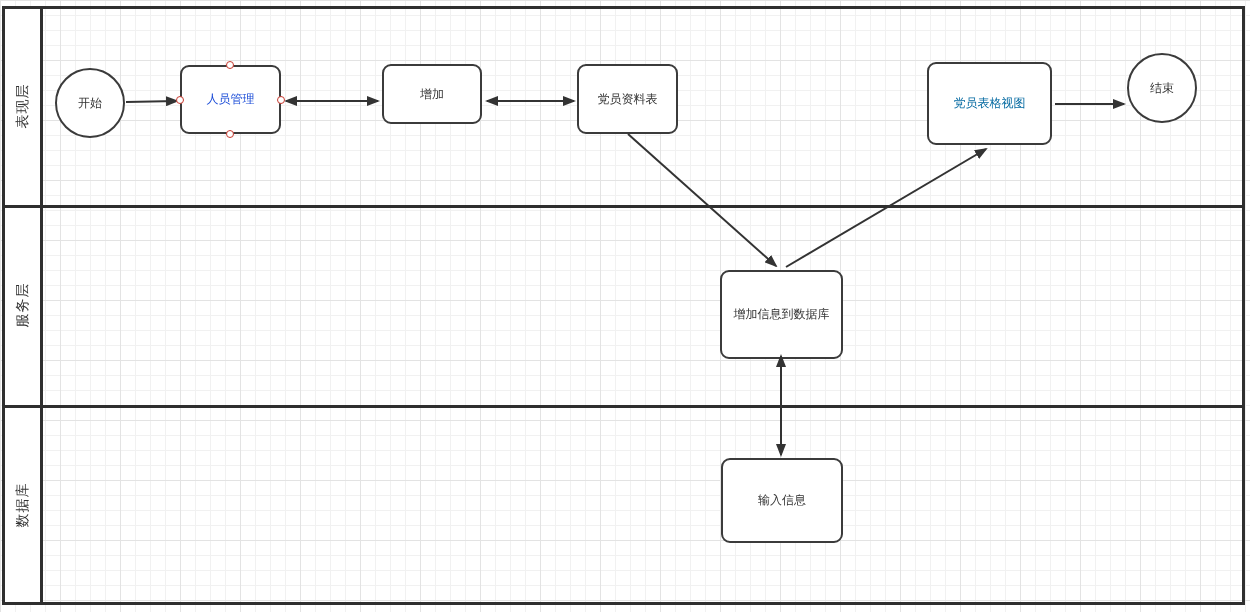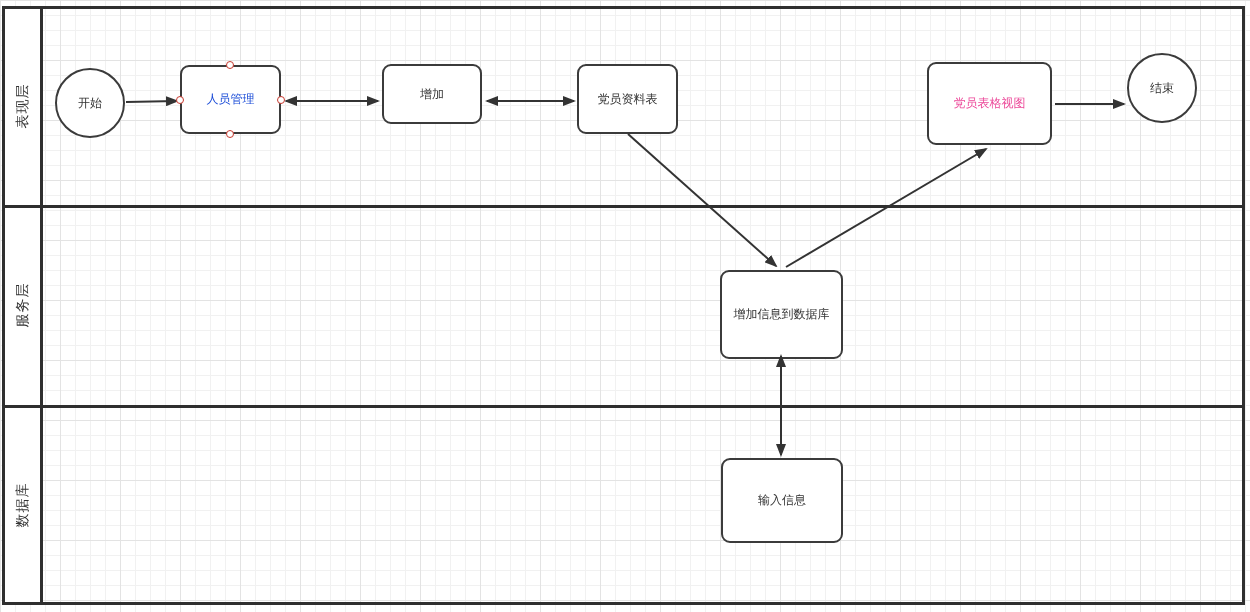--- a/index.html
+++ b/index.html
@@ -60,21 +60,21 @@
       <div class="lane-divider" style="left: 2px; width: 1243px; top: 205px; background: rgb(47, 47, 47);"></div>
       <div class="lane-label" style="left: 22.5px; top: 305px; color: rgb(51, 51, 51);">服务层</div>
       <div class="lane-divider" style="left: 2px; width: 1243px; top: 405px; background: rgb(47, 47, 47);"></div>
       <div class="lane-label" style="left: 22.5px; top: 505px; color: rgb(51, 51, 51);">数据库</div>
     </div>
   <div id="nodes-layer">
       <div class="node ellipse" style="left: 55px; top: 68px; width: 70px; height: 70px; border-color: rgb(59, 59, 59); background: rgb(255, 255, 255); color: rgb(51, 51, 51);">开始</div>
       <div class="node rect" style="left: 180px; top: 65px; width: 101px; height: 69px; border-color: rgb(59, 59, 59); background: rgb(255, 255, 255); color: #1d4ed8;">人员管理</div>
       <div class="node rect" style="left: 382px; top: 64px; width: 100px; height: 60px; border-color: rgb(59, 59, 59); background: rgb(255, 255, 255); color: rgb(51, 51, 51);">增加</div>
       <div class="node rect" style="left: 577px; top: 64px; width: 101px; height: 70px; border-color: rgb(59, 59, 59); background: rgb(255, 255, 255); color: rgb(51, 51, 51);">党员资料表</div>
-      <div class="node rect" style="left: 927px; top: 62px; width: 125px; height: 83px; border-color: rgb(59, 59, 59); background: rgb(255, 255, 255); color: #ec4899;">党员表格视图</div>
+      <div class="node rect" style="left: 927px; top: 62px; width: 125px; height: 83px; border-color: rgb(59, 59, 59); background: rgb(255, 255, 255); color: #0369a1;">党员表格视图</div>
       <div class="node ellipse" style="left: 1127px; top: 53px; width: 70px; height: 70px; border-color: rgb(59, 59, 59); background: rgb(255, 255, 255); color: rgb(51, 51, 51);">结束</div>
       <div class="node rect" style="left: 720px; top: 270px; width: 123px; height: 89px; border-color: rgb(59, 59, 59); background: rgb(255, 255, 255); color: rgb(51, 51, 51);">增加信息到数据库</div>
       <div class="node rect" style="left: 721px; top: 458px; width: 122px; height: 85px; border-color: rgb(59, 59, 59); background: rgb(255, 255, 255); color: rgb(51, 51, 51);">输入信息</div>
     </div>
   <svg id="edges-layer" width="1250" height="612">
     <defs>
       <marker id="arrowHead" markerUnits="userSpaceOnUse" markerWidth="13" markerHeight="10" refX="11" refY="5" orient="auto-start-reverse">
         <path d="M0,0 L13,5 L0,10 z" fill="#333333"></path>
       </marker>
     </defs>

